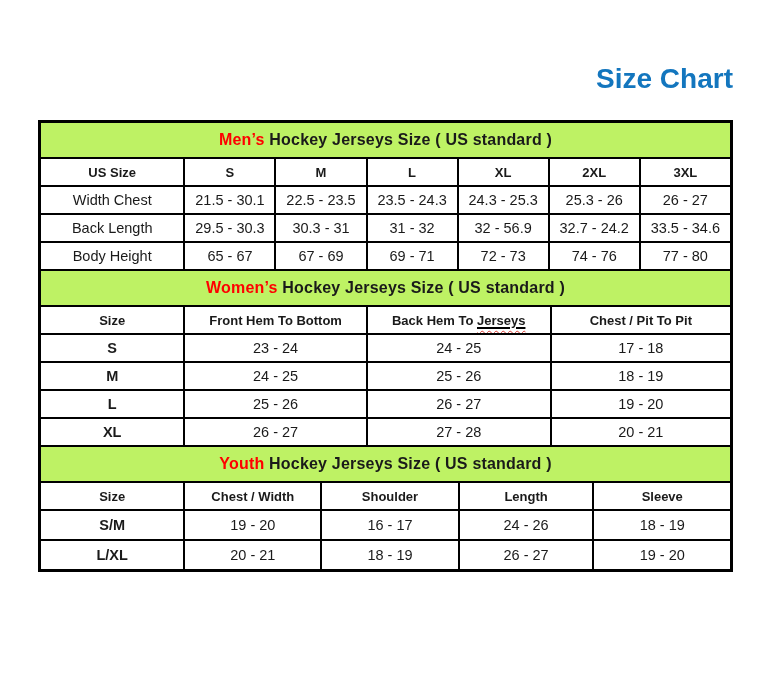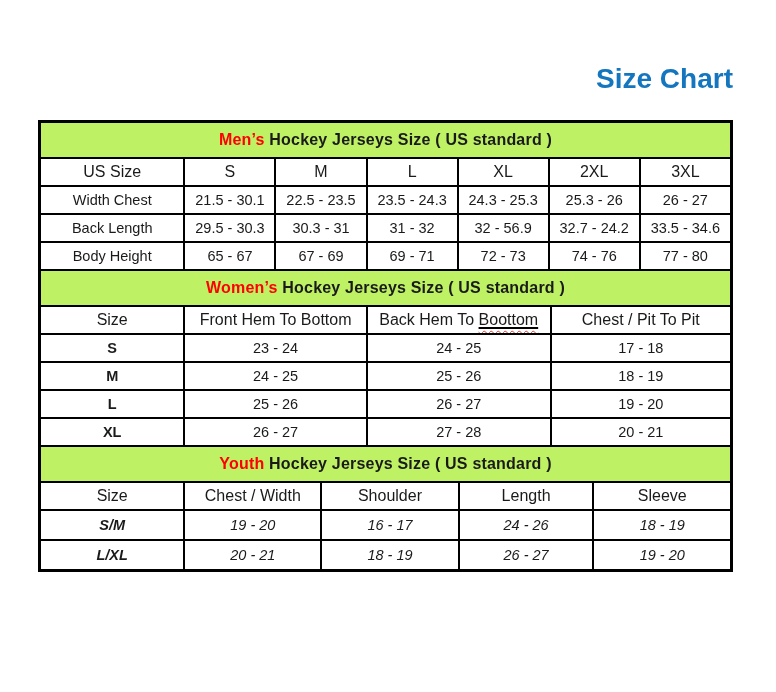--- a/index.html
+++ b/index.html
@@ -46,37 +46,37 @@
 
   .caption-cell {
     background: #bef264;
     font-size: 16px;
     font-weight: bold;
     height: 36px;
     letter-spacing: 0.2px;
   }
   .caption-hl { color: #FF0000; }
 
-  th { font-weight: normal; font-size: 16px; }
+  th { font-weight: bold; font-size: 13px; }
 
   .row-label { font-weight: bold; }
   .row-label.plain { font-weight: normal; }
 
   .u-black {
     text-decoration: underline;
     text-decoration-color: #000;
     text-decoration-thickness: 1.5px;
     text-underline-offset: 2px;
   }
   .u-wavy {
     text-decoration: underline wavy #d6392f 1px;
     text-underline-offset: 5px;
   }
 
-  .youth-rows td { height: 30px; font-style: italic; }
+  .youth-rows td { height: 30px; }
 </style>
 </head>
 <body>
 
 <div class="page">
 
   <div class="title">Size Chart</div>
 
   <div class="chart">
 
@@ -144,21 +144,21 @@
       </colgroup>
       <tbody>
           <tr>
         <td class="caption-cell" colspan="4">
           <span class="caption-hl">Women’s</span><span> Hockey Jerseys Size ( US standard )</span>
         </td>
       </tr>
       <tr>
         <th>Size</th>
         <th>Front Hem To Bottom</th>
-        <th><span>Back Hem To </span><span class="u-black"><span class="u-wavy">Boottom</span></span></th>
+        <th><span>Back Hem To </span><span class="u-black"><span class="u-wavy">Jerseys</span></span></th>
         <th>Chest / Pit To Pit</th>
       </tr>
       <tr>
         <td class="row-label">S</td>
         <td>23 - 24</td>
         <td>24 - 25</td>
         <td>17 - 18</td>
       </tr>
       <tr>
         <td class="row-label">M</td>

